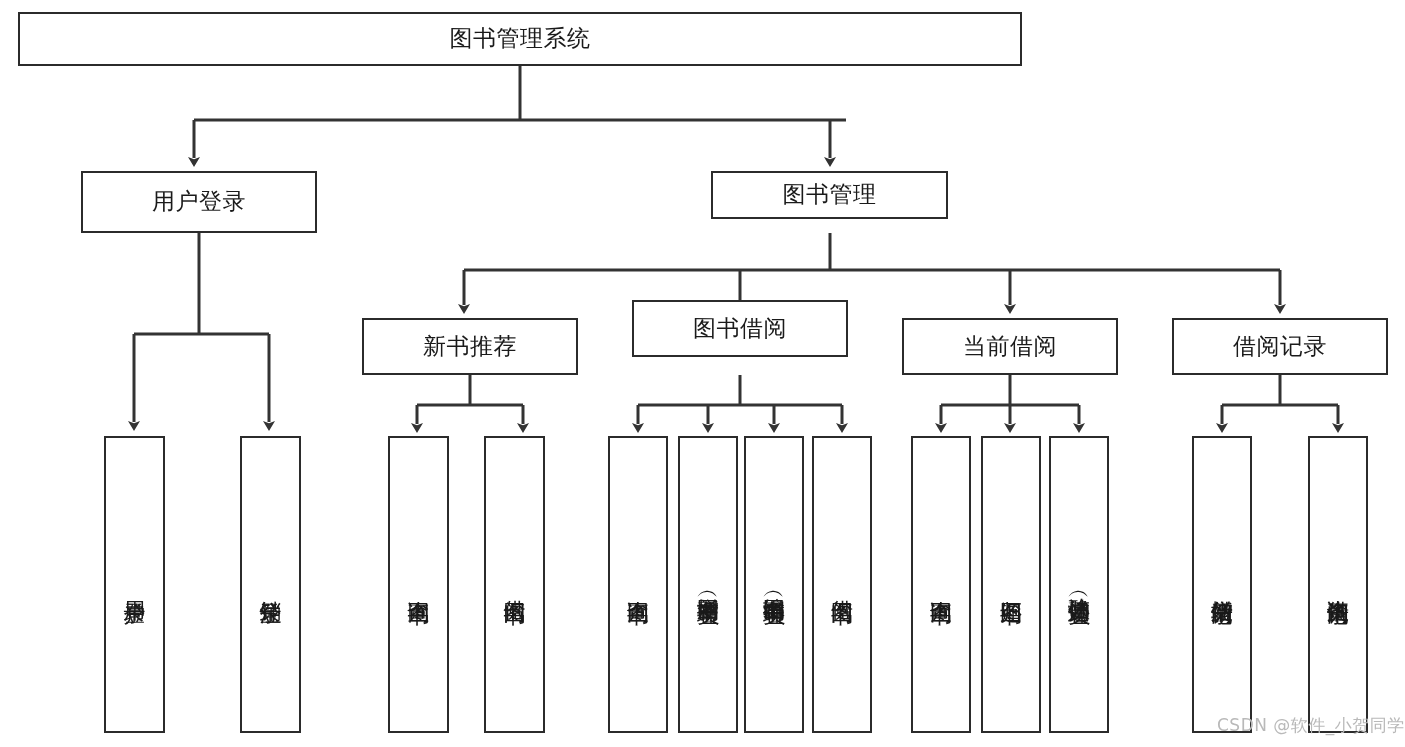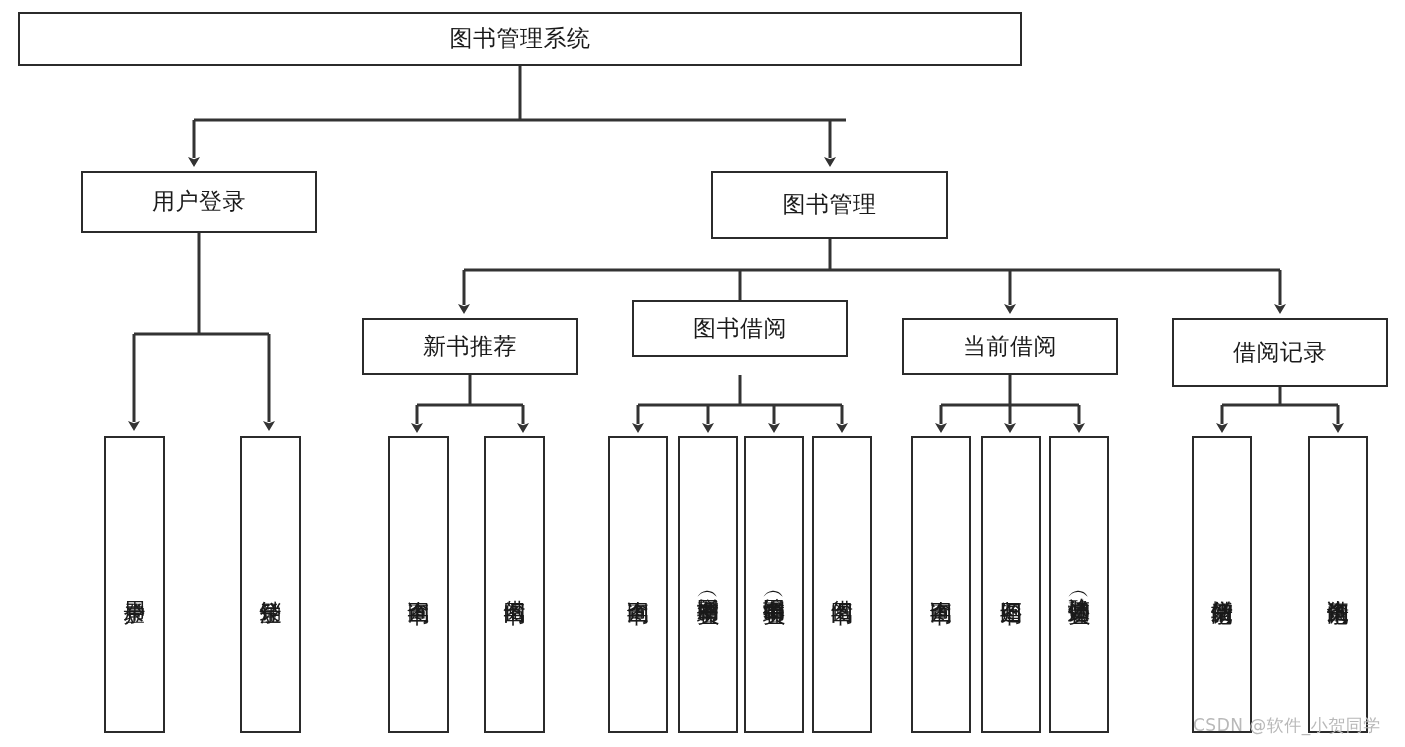--- a/index.html
+++ b/index.html
@@ -60,20 +60,21 @@
     white-space: nowrap;
     color: #1a1a1a;
   }
   .watermark {
     position: absolute;
     font-size: 17px;
     color: #b9b9b9;
     letter-spacing: 0.5px;
     white-space: nowrap;
     user-select: none;
+    padding-left: 24px;
   }
 </style>
 </head>
 <body>
 
 <div id="canvas">
 
   <svg id="edges" viewBox="0 0 1405 747">
     <defs>
       <marker id="arrow" markerWidth="10" markerHeight="12" refX="1" refY="6" orient="auto" markerUnits="userSpaceOnUse">
@@ -121,29 +122,29 @@
       <path d="M1222,405 L1338,405"></path>
       <path d="M1222,405 L1222,424" marker-end="url(#arrow)"></path>
       <path d="M1338,405 L1338,424" marker-end="url(#arrow)"></path>
     </g>
   </svg>
 
   <div class="node horiz root" style="left:18px; top:12px; width:1004px; height:54px;">图书管理系统</div>
 
   <div class="node horiz" style="left:81px; top:171px; width:236px; height:62px;">用户登录</div>
 
-  <div class="node horiz" style="left:711px; top:171px; width:237px; height:68px;">图书管理</div>
+  <div class="node horiz" style="left:711px; top:171px; width:237px; height:48px;">图书管理</div>
 
   <div class="node horiz" style="left:362px; top:318px; width:216px; height:57px;">新书推荐</div>
 
   <div class="node horiz" style="left:632px; top:300px; width:216px; height:57px;">图书借阅</div>
 
   <div class="node horiz" style="left:902px; top:318px; width:216px; height:57px;text-align:right;">当前借阅</div>
 
-  <div class="node horiz" style="left:1172px; top:318px; width:216px; height:69px;">借阅记录</div>
+  <div class="node horiz" style="left:1172px; top:318px; width:216px; height:57px;">借阅记录</div>
 
   <div class="node leaf" style="left:104px; top:436px; width:61px; height:297px;">
     <span class="vtext">用户登录</span>
   </div>
 
   <div class="node leaf" style="left:240px; top:436px; width:61px; height:297px;">
     <span class="vtext">注销登录</span>
   </div>
 
   <div class="node leaf" style="left:388px; top:436px; width:61px; height:297px;">

